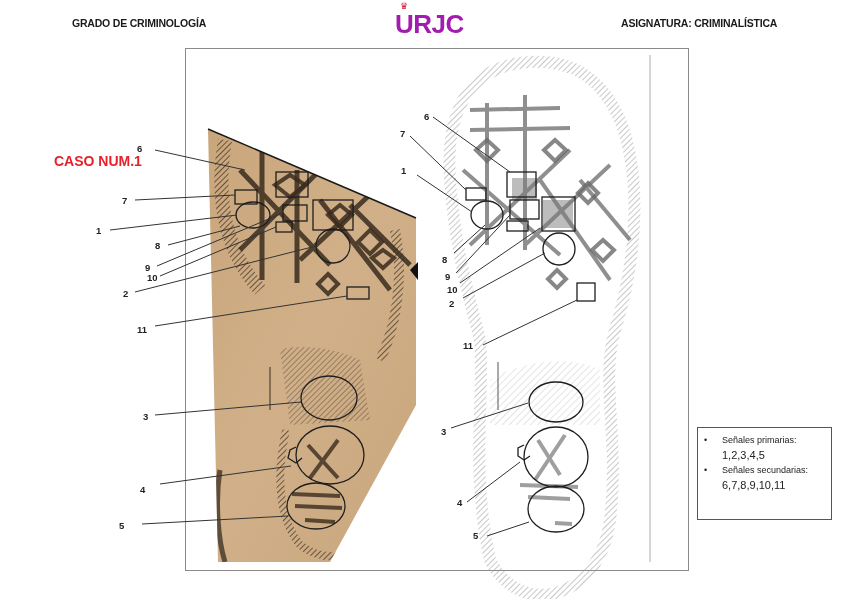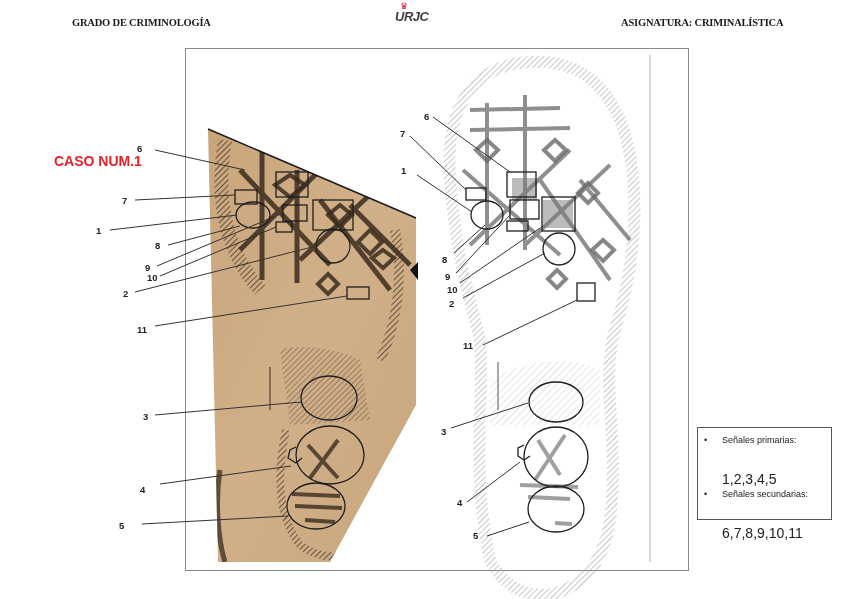--- a/index.html
+++ b/index.html
@@ -1,30 +1,30 @@
 <!DOCTYPE html>
 <html><head>
 <meta charset="utf-8">
 <style>
   html, body { margin:0; padding:0; background:#ffffff; }
   body { width:848px; height:599px; position:relative; overflow:hidden; font-family:"Liberation Sans", sans-serif; }
-  .hdr { position:absolute; top:17px; font-size:10.5px; font-weight:bold; color:#1a1a1a; letter-spacing:-0.2px;font-family:Liberation Serif, serif; }
+  .hdr { position:absolute; top:17px; font-size:10.5px; font-weight:bold; color:#1a1a1a; letter-spacing:-0.2px; }
   #hdr-left { left:72px; }
   #hdr-right { left:621px; }
   #logo { position:absolute; left:395px; top:2px; width:50px; height:32px; }
   #logo .crown { position:absolute; left:5px; top:0; color:#d0112b; font-size:9px; line-height:9px; }
-  #logo .txt { position:absolute; left:0; top:7px; font-size:13px; font-weight:bold; color:#404040; letter-spacing:-0.5px;font-style:italic; }
+  #logo .txt { position:absolute; left:0; top:7px; font-size:26px; font-weight:bold; color:#a21caf; letter-spacing:-0.5px; }
   #case { position:absolute; left:54px; top:153px; color:#e8202a; font-size:14px; font-weight:bold; }
   #frame { position:absolute; left:185px; top:48px; width:504px; height:523px; border:1.5px solid #8a8a8a; box-sizing:border-box; background:#fff; }
   #canvas { position:absolute; left:0; top:0; }
   .lbl { position:absolute; font-size:9.5px; font-weight:bold; color:#222; }
   #legend { position:absolute; left:697px; top:427px; width:135px; height:93px; border:1px solid #555; box-sizing:border-box; background:#fff; padding:5px 0 0 6px; }
   .lg-item { display:flex; font-size:9px; color:#222; line-height:15px; }
   .lg-bullet { width:18px; flex:none; font-size:9px; }
-  .lg-values { padding-left:18px; font-size:14px; color:#222; line-height:15px;margin-top:24px; }
+  .lg-values { padding-left:18px; font-size:11px; color:#222; line-height:15px; }
 </style>
 </head>
 <body>
 
 <div class="hdr" id="hdr-left">GRADO DE CRIMINOLOGÍA</div>
 <div id="logo">
   <span class="crown">♛</span>
   <span class="txt">URJC</span>
 </div>
 <div class="hdr" id="hdr-right">ASIGNATURA: CRIMINALÍSTICA</div>

